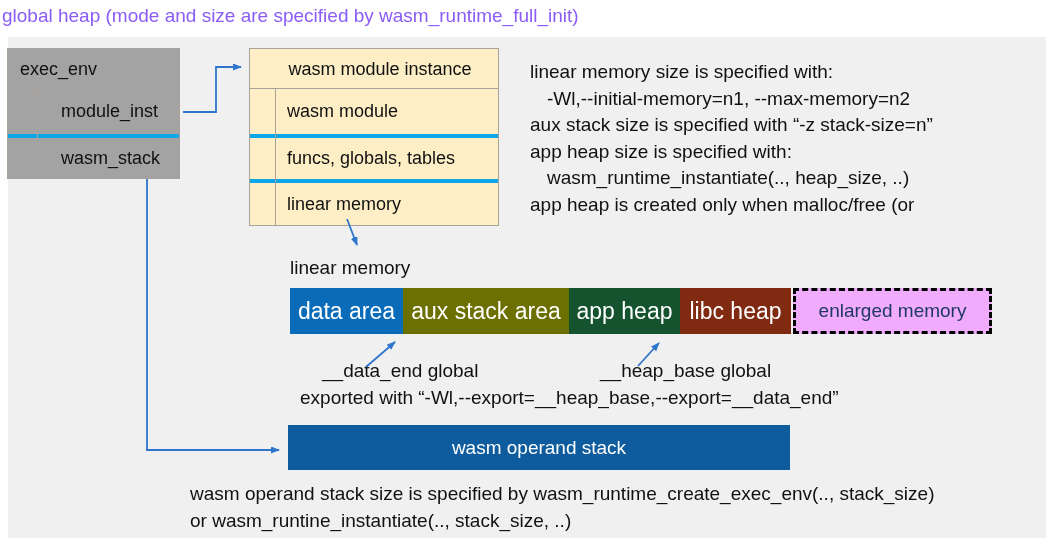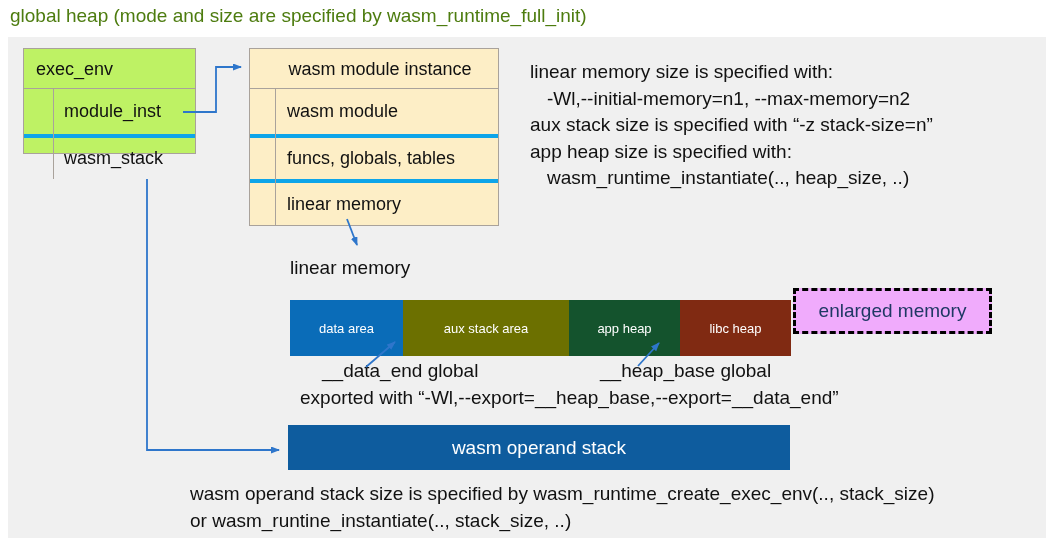--- a/index.html
+++ b/index.html
@@ -1,46 +1,46 @@
 <!DOCTYPE html>
 <html><head>
 <meta charset="utf-8">
 <style>
   html,body{margin:0;padding:0;background:#ffffff;}
   .canvas{position:relative;width:1054px;height:547px;background:#ffffff;overflow:hidden;
           font-family:"Liberation Sans",sans-serif;color:#111;}
   .panel{position:absolute;left:8px;top:37px;width:1038px;height:501px;background:#f0f0f0;}
-  .title{position:absolute;left:10px;top:5px;font-size:19px;color:#4d7c0f;white-space:pre;}
+  .title{position:absolute;left:2px;top:5px;font-size:19px;color:#8b5cf6;white-space:pre;}
 
   
   .box{position:absolute;border:1px solid #a9a29b;box-sizing:border-box;}
-  .box-exec{left:23px;top:48px;width:173px;height:106px;background:#bef264;}
+  .box-exec{left:7px;top:48px;width:173px;height:131px;background:#a3a3a3;}
   .box-inst{left:249px;top:48px;width:250px;height:178px;background:#fdeec6;text-align:center;}
   .box-header{height:40px;line-height:40px;padding-left:12px;font-size:18px;
               border-bottom:1px solid #a9a29b;box-sizing:border-box;}
   .box-body{position:relative;}
   .gutter{position:absolute;top:0;bottom:0;width:1px;background:#a9a29b;}
   .box-exec .gutter{left:29px;}
   .box-inst .gutter{left:25px;}
   .row{box-sizing:border-box;font-size:18px;display:flex;align-items:center;}
-  .box-exec .row{height:45px;padding-left:40px;}
+  .box-exec .row{height:45px;padding-left:53px;}
   .box-inst .row{height:45px;padding-left:37px;}
   .box-inst .row:last-child{height:47px;}
   .row + .row{border-top:4px solid #0ea5e9;}
 
   
   .notes{position:absolute;left:530px;top:59px;width:512px;font-size:19px;line-height:26.5px;}
   .notes .indent{padding-left:17px;}
   .footer{position:absolute;left:190px;top:481px;font-size:19px;line-height:26.5px;}
 
   
   .lm-label{position:absolute;left:290px;top:257px;font-size:19px;}
   .bar{position:absolute;left:290px;top:288px;height:46px;}
-  .seg{position:absolute;top:12px;height:56px;display:flex;align-items:center;justify-content:center;
-       color:#ffffff;font-size:13px;white-space:nowrap;}
+  .seg{position:absolute;top:0;height:46px;display:flex;align-items:center;justify-content:center;
+       color:#ffffff;font-size:23px;white-space:nowrap;}
   .seg-data{left:0;width:113px;background:#0a6cb8;}
   .seg-aux{left:113px;width:166px;background:#6c7000;}
   .seg-appheap{left:279px;width:111px;background:#14532d;}
   .seg-libc{left:390px;width:111px;background:#802a12;}
   .enlarged{position:absolute;left:793px;top:288px;width:199px;height:46px;box-sizing:border-box;
             background:#f0abfc;border:3px dashed #000;display:flex;align-items:center;
             justify-content:center;font-size:19px;color:#1f3864;white-space:nowrap;}
 
   .ann{position:absolute;font-size:19px;white-space:nowrap;}
   .ann-dataend{left:322px;top:360px;}
@@ -80,20 +80,21 @@
       <div class="row">linear memory</div>
     </div>
   </div>
 
   <div class="notes">
     <div>linear memory size is specified with:</div>
     <div class="indent">-Wl,--initial-memory=n1, --max-memory=n2</div>
     <div>aux stack size is specified with “-z stack-size=n”</div>
     <div>app heap size is specified with:</div>
     <div class="indent">wasm_runtime_instantiate(.., heap_size, ..)</div>
+    <div>app heap is created only when malloc/free (or</div>
   </div>
 
   <div class="lm-label">linear memory</div>
   <div class="bar">
     <div class="seg seg-data">data area</div>
     <div class="seg seg-aux">aux stack area</div>
     <div class="seg seg-appheap">app heap</div>
     <div class="seg seg-libc">libc heap</div>
   </div>
   <div class="enlarged">enlarged memory</div>

